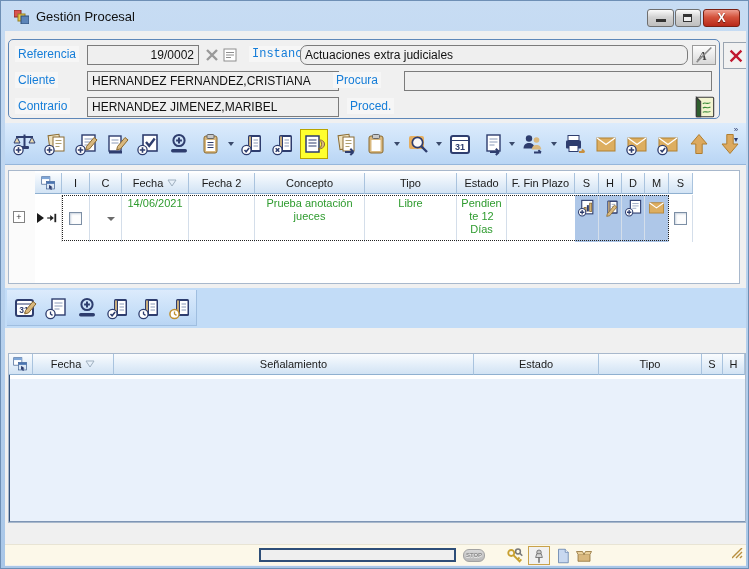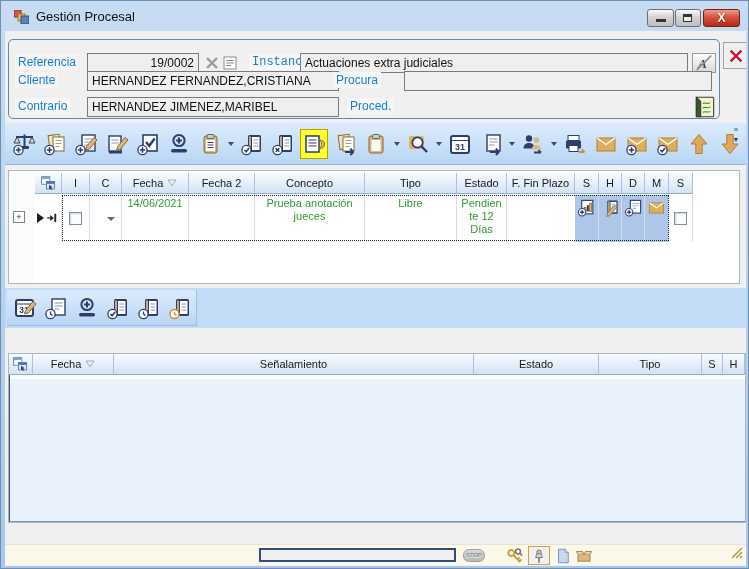--- a/index.html
+++ b/index.html
@@ -102,36 +102,36 @@
         <i class="glyph-max"></i>
       </span>
     <span class="winbtn close" style="left:701px;width:37px;">
         <span class="glyph-x">X</span>
       </span>
   </div>
 
   <div class="content">
 
     <div class="fields-panel">
-      <div class="frow" style="top:5px;margin-top:8px;">
+      <div class="frow" style="top:5px;">
         <span class="flabel" style="left:6px;">Referencia</span>
         <span class="ffield" style="left:78px; width:112px; text-align:right;">19/0002</span>
         <span class="fbtn" style="left:195px; top:2px; width:16px; height:16px;">
           <svg viewBox="0 0 16 16">
               <path d="M3 3l10 10M13 3L3 13" stroke="#9A9A9A" stroke-width="2.4"></path>
             </svg>
           </span>
         <span class="fbtn" style="left:213px; top:2px; width:16px; height:16px;">
           <svg viewBox="0 0 16 16">
               <rect x="2" y="2" width="12" height="12" fill="#FFF" stroke="#8E8E8E"></rect>
               <path d="M4 5.5h8M4 8h8M4 10.5h5" stroke="#8E8E8E"></path>
             </svg>
           </span>
         <span class="flabel" style="left:240px;font-family:Liberation Mono, monospace;">Instancia</span>
-        <span class="ffield" style="left:291px; width:388px;">Actuaciones extra judiciales</span>
+        <span class="ffield" style="left:291px; width:388px;border-radius:7px;">Actuaciones extra judiciales</span>
         <span class="fbtn abtn" style="left:683px; top:0; width:24px; height:20px;">
           <svg viewBox="0 0 18 16">
               <text x="4" y="12" font-style="italic" font-weight="bold" font-size="11" fill="#444" font-family="Liberation Serif,serif">A</text>
               <path d="M3 14L15 2" stroke="#8A8A8A" stroke-width="1.3"></path>
             </svg>
           </span>
       </div>
       <div class="frow" style="top:31px;">
         <span class="flabel" style="left:6px;">Cliente</span>
         <span class="ffield" style="left:78px; width:252px;">HERNANDEZ FERNANDEZ,CRISTIANA</span>

